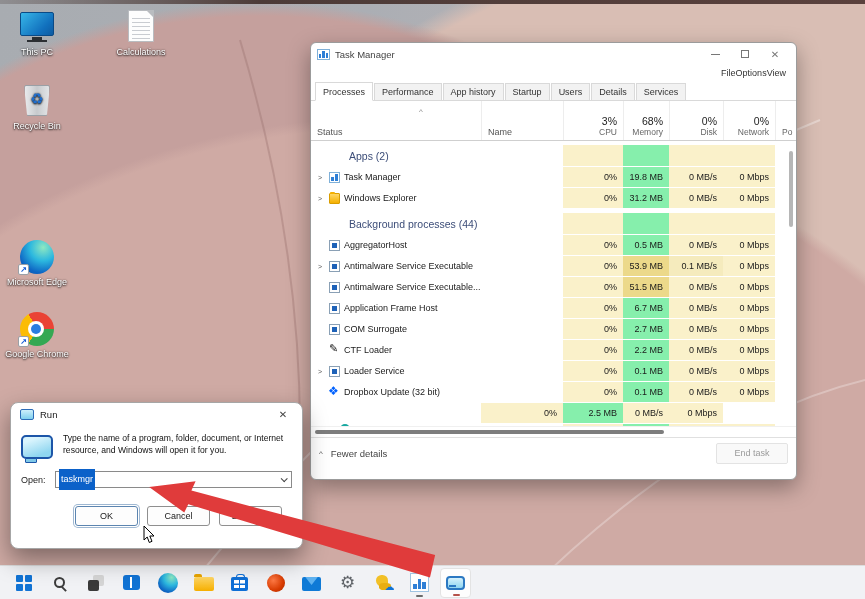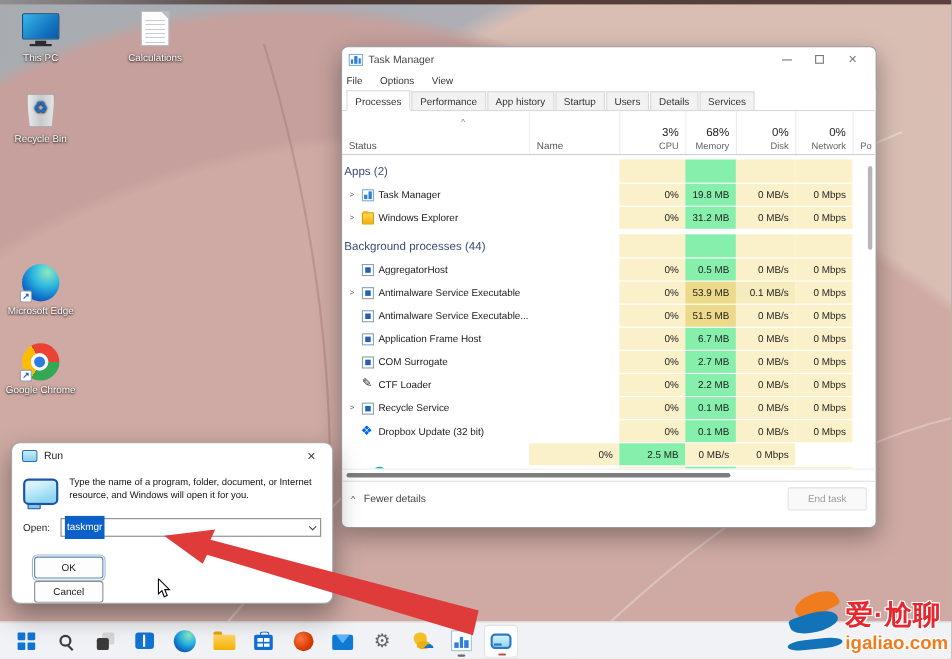--- a/index.html
+++ b/index.html
@@ -54,22 +54,22 @@
     font-size:9px; color:#1a1a1a; overflow:hidden; }
   .tm-titlebar { height:22px; display:flex; align-items:center; padding:0 6px; }
   .tm-appicon { width:13px; height:11px; background:#fff; border:1px solid #7fb0d8; margin-right:5px;
     display:flex; align-items:flex-end; gap:1px; padding:1px; }
   .tm-appicon i { display:block; width:3px; background:#2e7fd6; }
   .tm-title { font-size:9.5px; color:#444; flex:1; }
   .wc { width:30px; height:18px; display:flex; align-items:center; justify-content:center; color:#777; }
   .wc-min i { display:block; width:9px; height:1px; background:#777; }
   .wc-max i { display:block; width:8px; height:8px; border:1px solid #777; }
   .wc-close { font-size:10px; }
-  .tm-menubar { height:16px; display:flex; gap:16px; padding:0 4px; align-items:center;
-    font-size:9px; color:#333; }
+  .tm-menubar { height:16px; display:flex; padding:0 10px; align-items:center;
+    font-size:9px; color:#333;justify-content:flex-end; }
   .tm-tabs { height:20px; display:flex; align-items:flex-end; padding:0 4px; background:#fff;
     border-bottom:1px solid #d9d9d9; }
   .tab { padding:3px 7px 3px; border:1px solid #d9d9d9; border-bottom:none; background:#f2f2f2;
     color:#333; margin-right:1px; font-size:9px; }
   .tab.active { background:#fff; padding-top:4px; position:relative; top:1px; border-bottom:1px solid #fff; }
 
   .grid { display:grid; grid-template-columns:170px 82px 60px 46px 54px 52px 16px; }
   .tm-header { height:40px; border-bottom:1px solid #cfcfcf; position:relative; }
   .tm-header .hcell { display:flex; flex-direction:column; justify-content:flex-end;
     padding:2px 6px 3px; border-left:1px solid #ededed; }
@@ -95,21 +95,21 @@
     border:1px solid #d99d00; }
   .picon[data-icon="folder"]:before { content:""; position:absolute; left:0; top:-2px; width:5px;
     height:2px; background:#f5b000; border-radius:1px 1px 0 0; }
   .picon[data-icon="pen"] { background:#fff; }
   .picon[data-icon="pen"]:before { content:"✎"; position:absolute; left:0; top:-3px; font-size:11px; color:#222; }
   .picon[data-icon="dropbox"]:before { content:"❖"; position:absolute; left:-1px; top:-3px;
     font-size:12px; color:#0061fe; }
   .pname { font-size:9px; color:#1a1a1a; }
   .grouprow { height:25px; padding-top:4px; margin-bottom:1px; }
   .grouplabel { font-size:10.5px; color:#3c4d78; padding-left:2px; white-space:nowrap; display:flex;
-    align-items:center; }
+    align-items:center;margin-left:36px; }
   .val { justify-content:flex-end; padding-right:6px; font-size:9px; color:#1a1a1a; }
   .heat1 { background:#faf1ca; }
   .heat2 { background:#86efac; }
   .heat3 { background:#ecd98a; }
   .heatD { background:#f5ebbd; }
   .sliver { height:9px; overflow:hidden; }
   .sliver .tealdot { width:10px; height:10px; border-radius:50%; background:#18a8a0; margin-left:25px; }
   .vscroll { position:absolute; right:1px; top:6px; width:6px; height:270px; }
   .vthumb { width:4px; height:76px; background:#b6b6b6; border-radius:2px; margin-top:4px; }
   .tm-hscroll { height:11px; position:relative; border-top:1px solid #f0f0f0; }
@@ -137,21 +137,21 @@
   .run-icon:after { content:""; position:absolute; left:2px; bottom:-6px; width:10px; height:3px;
     background:#7fc8e8; border:1px solid #1c55a8; border-radius:1px; }
   .run-msg { font-size:8.6px; line-height:1.4; color:#111; }
   .run-openrow { display:flex; align-items:center; padding:12px 10px 0; gap:4px; }
   .run-openlabel { font-size:9px; width:30px; }
   .run-combo { flex:1; height:17px; border:1px solid #8a8a8a; background:#fff; display:flex;
     align-items:center; padding:0 3px; position:relative; }
   .run-value { background:#0b61c9; color:#fff; font-size:9px; padding:4px 2px; line-height:13px; }
   .combo-chev { position:absolute; right:5px; top:5px; width:5px; height:5px;
     border-right:1px solid #444; border-bottom:1px solid #444; transform:rotate(45deg) translateY(-1px); }
-  .run-buttons { display:flex; justify-content:flex-end; gap:2px; padding:18px 20px 0;flex-direction:column; }
+  .run-buttons { display:flex; justify-content:flex-end; gap:9px; padding:18px 20px 0; }
   .rbtn { width:63px; height:20px; border:1px solid #8f8f8f; background:#fdfdfd; border-radius:3px;
     font-size:9px; display:flex; align-items:center; justify-content:center; color:#1a1a1a; }
   .rbtn.focus { border-color:#5c85b0; box-shadow:0 0 0 1px #fff, 0 0 0 2px #9fb8d2; }
 
   
   .cursor { position:absolute; left:143px; top:526px; z-index:9; }
 
   
   .arrow-wrap { position:absolute; left:151px; top:470px; width:300px; height:60px;
     transform:rotate(13deg); transform-origin:0 0; z-index:8; pointer-events:none; }
@@ -467,21 +467,21 @@
         <div class="cell val heat2">2.2 MB</div>
         <div class="cell val heat1">0 MB/s</div>
         <div class="cell val heat1">0 Mbps</div>
         <div class="cell"></div>
       </div>
 
       <div class="grid row">
         <div class="cell namecell">
             <span class="chev">&gt;</span>
             <span class="picon" data-icon="exe"></span>
-            <span class="pname">Recycle Service</span>
+            <span class="pname">Loader Service</span>
           </div>
         <div class="cell"></div>
         <div class="cell val heat1">0%</div>
         <div class="cell val heat2">0.1 MB</div>
         <div class="cell val heat1">0 MB/s</div>
         <div class="cell val heat1">0 Mbps</div>
         <div class="cell"></div>
       </div>
 
       <div class="grid row">
@@ -626,25 +626,14 @@
           <i style="height:7px"></i>
         </div>
       <div class="underline u-gray"></div>
     </div>
     <div class="tbi active">
       <div class="run-tb"></div>
       <div class="underline u-red"></div>
     </div>
   </div>
 
-  <div class="watermark">
-    <div class="wm-logo">
-      <div class="wm-o1"></div>
-        <div class="wm-o2"></div>
-        <div class="wm-o3"></div>
-    </div>
-    <div class="wm-text">
-      <div class="wm-line1">爱·尬聊</div>
-      <div class="wm-line2">igaliao.com</div>
-    </div>
-  </div>
 
 </div>
 
 </body></html>

